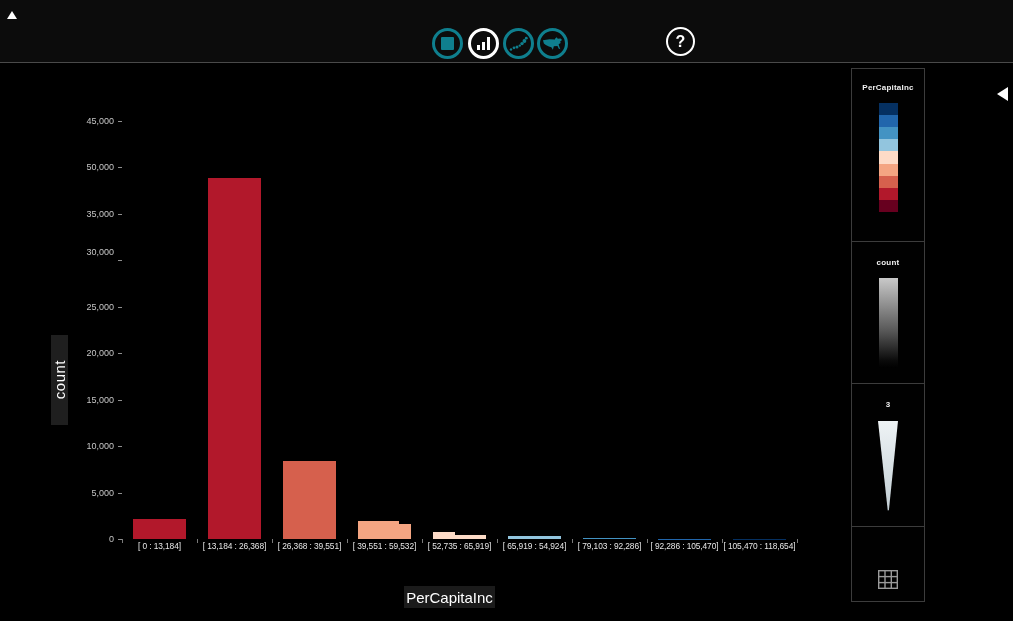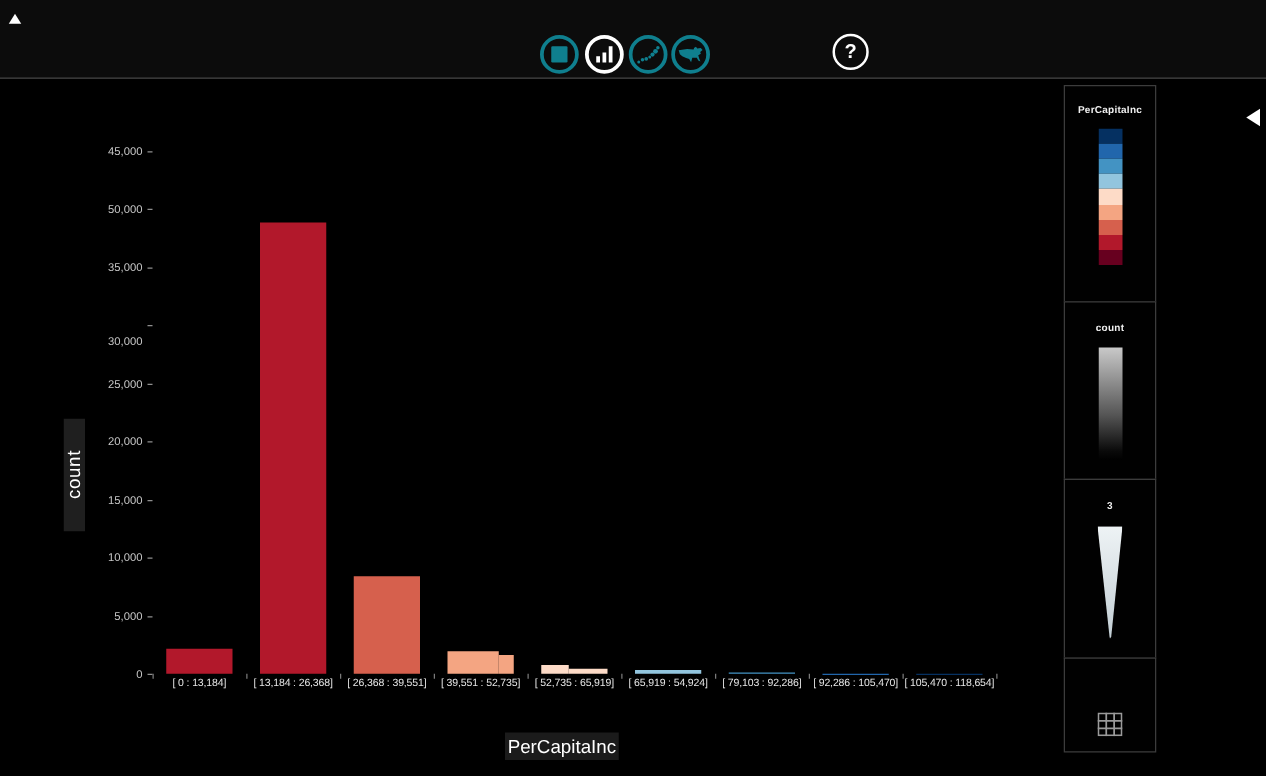--- a/index.html
+++ b/index.html
@@ -116,21 +116,21 @@
       <div class="ytick-label" style="left: 56px; top: 487.556px;">5,000</div>
       <div class="ytick-dash" style="left: 118px; top: 492.556px;"></div>
       <div class="ytick-label" style="left: 56px; top: 441.111px;">10,000</div>
       <div class="ytick-dash" style="left: 118px; top: 446.111px;"></div>
       <div class="ytick-label" style="left: 56px; top: 394.667px;">15,000</div>
       <div class="ytick-dash" style="left: 118px; top: 399.667px;"></div>
       <div class="ytick-label" style="left: 56px; top: 348.222px;">20,000</div>
       <div class="ytick-dash" style="left: 118px; top: 353.222px;"></div>
       <div class="ytick-label" style="left: 56px; top: 301.778px;">25,000</div>
       <div class="ytick-dash" style="left: 118px; top: 306.778px;"></div>
-      <div class="ytick-label" style="left: 56px; top: 268px;">30,000</div>
+      <div class="ytick-label" style="left: 56px; top: 247px;">30,000</div>
       <div class="ytick-dash" style="left: 118px; top: 260.333px;"></div>
       <div class="ytick-label" style="left: 56px; top: 208.889px;">35,000</div>
       <div class="ytick-dash" style="left: 118px; top: 213.889px;"></div>
       <div class="ytick-label" style="left: 56px; top: 162.444px;">50,000</div>
       <div class="ytick-dash" style="left: 118px; top: 167.444px;"></div>
       <div class="ytick-label" style="left: 56px; top: 116px;">45,000</div>
       <div class="ytick-dash" style="left: 118px; top: 121px;"></div>
     </div>
   <div id="bars">
       <div class="bar textured" style="left: 133px; width: 53px; height: 20.4356px; background: rgb(178, 24, 43);"></div>
@@ -158,21 +158,21 @@
       <div class="xtick" style="left: 497px;"></div>
       <div class="xtick" style="left: 572px;"></div>
       <div class="xtick" style="left: 647px;"></div>
       <div class="xtick" style="left: 722px;"></div>
       <div class="xtick" style="left: 797px;"></div>
     </div>
   <div id="xcats">
       <div class="xcat" style="left: 120.5px;">[ 0 : 13,184]</div>
       <div class="xcat" style="left: 195.5px;">[ 13,184 : 26,368]</div>
       <div class="xcat" style="left: 270.5px;">[ 26,368 : 39,551]</div>
-      <div class="xcat" style="left: 345.5px;">[ 39,551 : 52,735]</div>
+      <div class="xcat" style="left: 345.5px;">[ 39,551 : 59,532]</div>
       <div class="xcat" style="left: 420.5px;">[ 52,735 : 65,919]</div>
       <div class="xcat" style="left: 495.5px;">[ 65,919 : 54,924]</div>
       <div class="xcat" style="left: 570.5px;">[ 79,103 : 92,286]</div>
       <div class="xcat" style="left: 645.5px;">[ 92,286 : 105,470]</div>
       <div class="xcat" style="left: 720.5px;">[ 105,470 : 118,654]</div>
     </div>
 
   <div class="x-label-box">
     <span>PerCapitaInc</span>
   </div>

